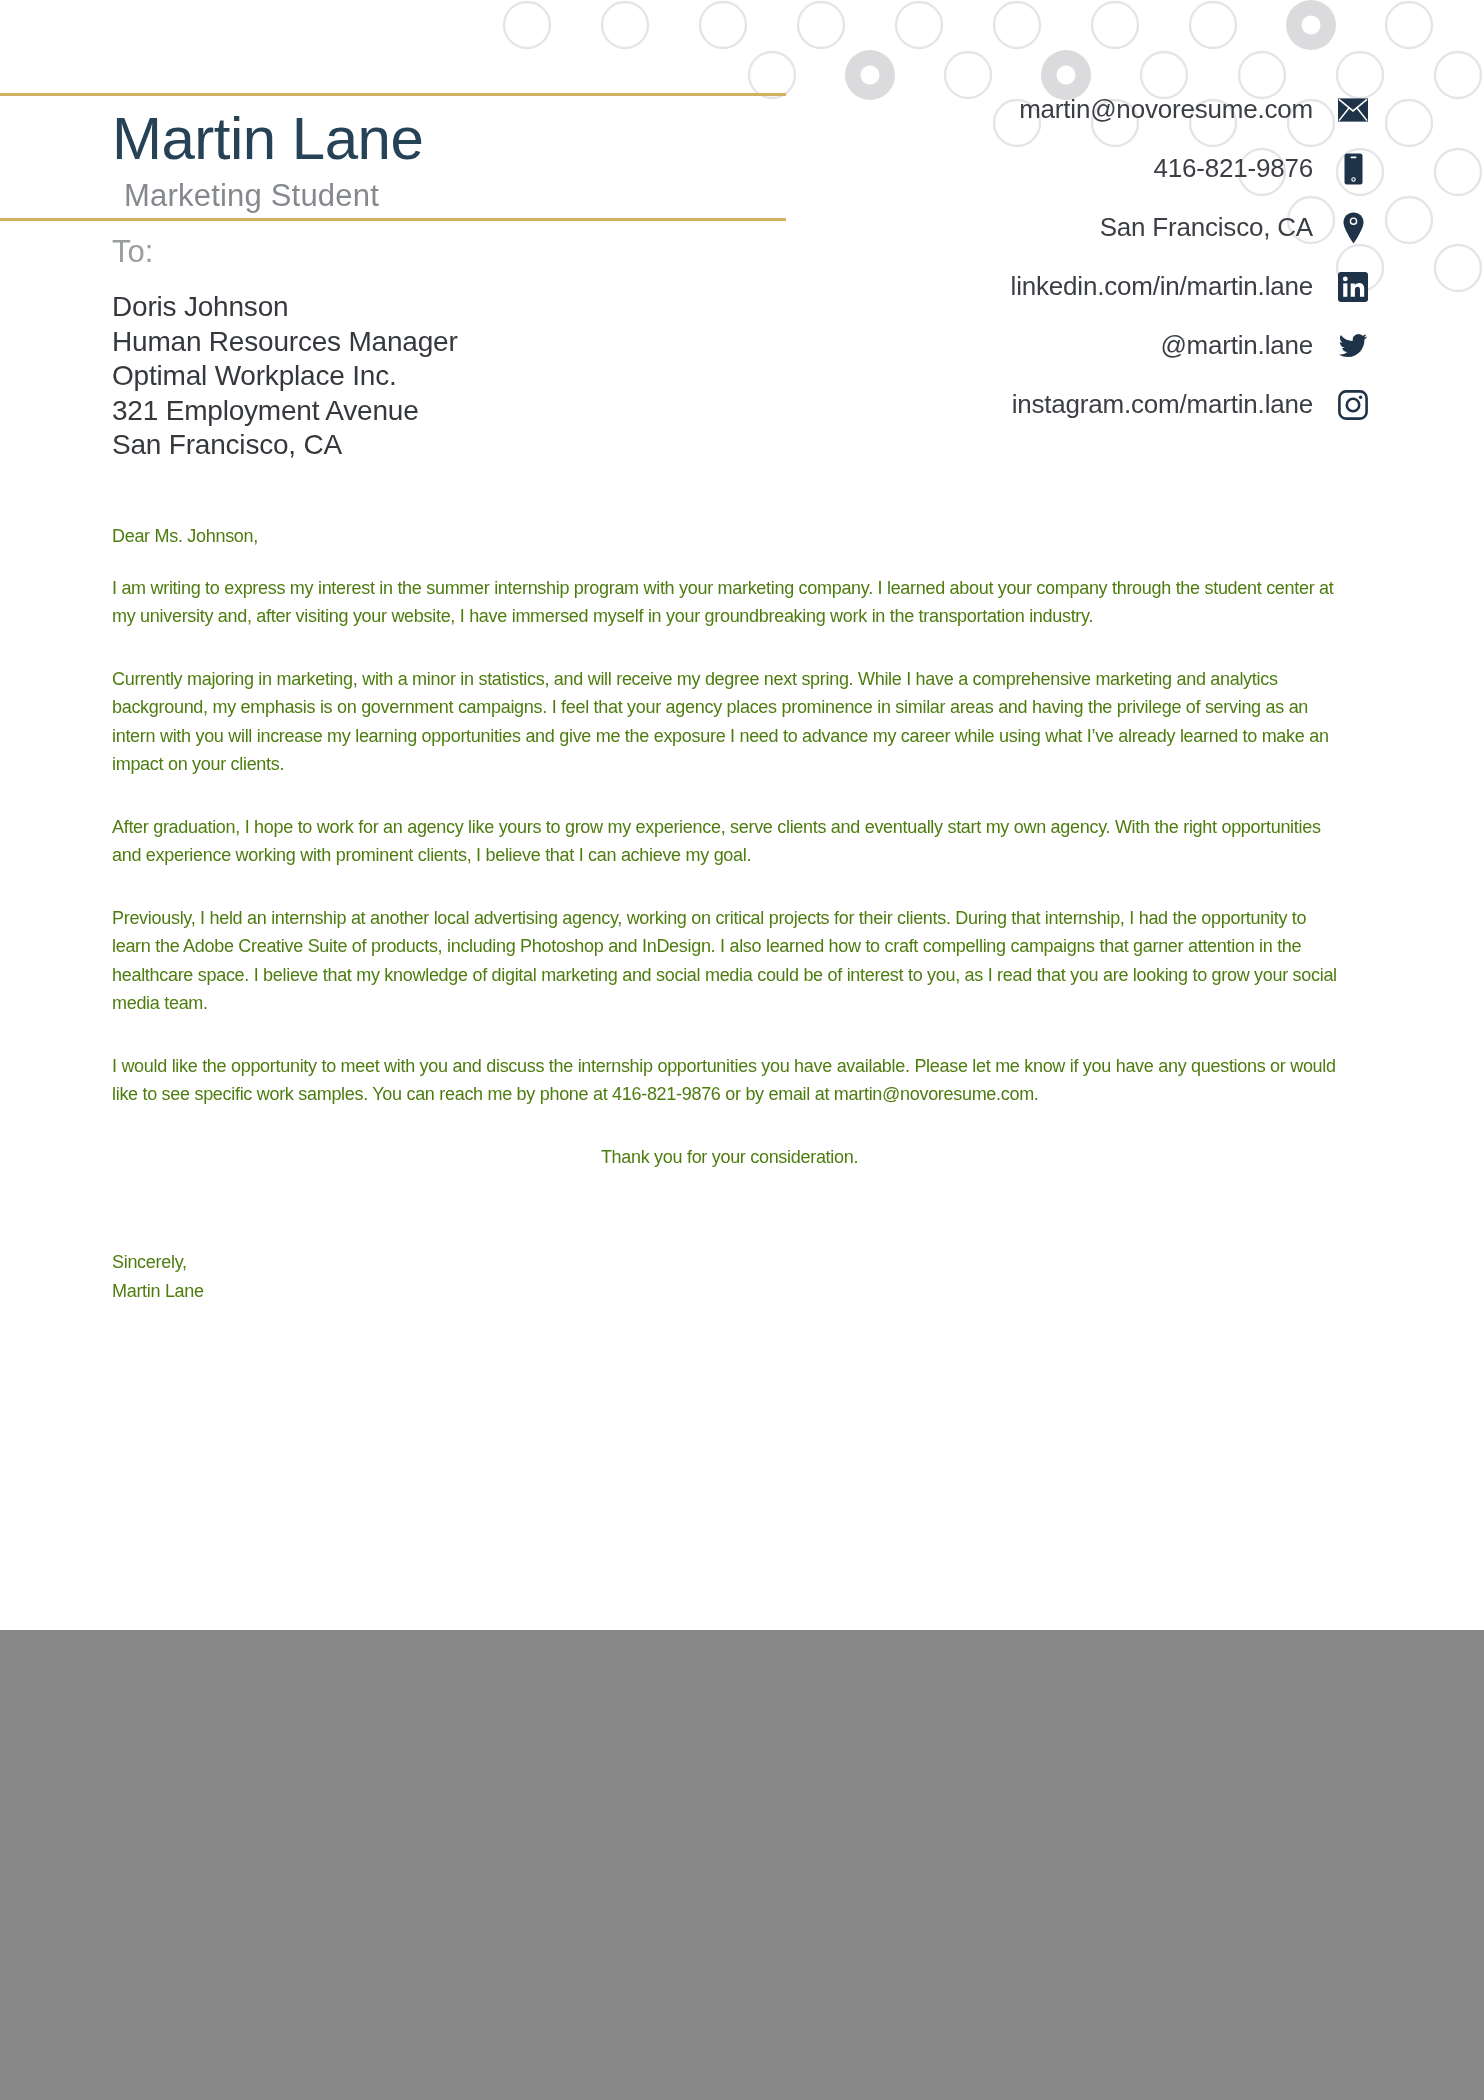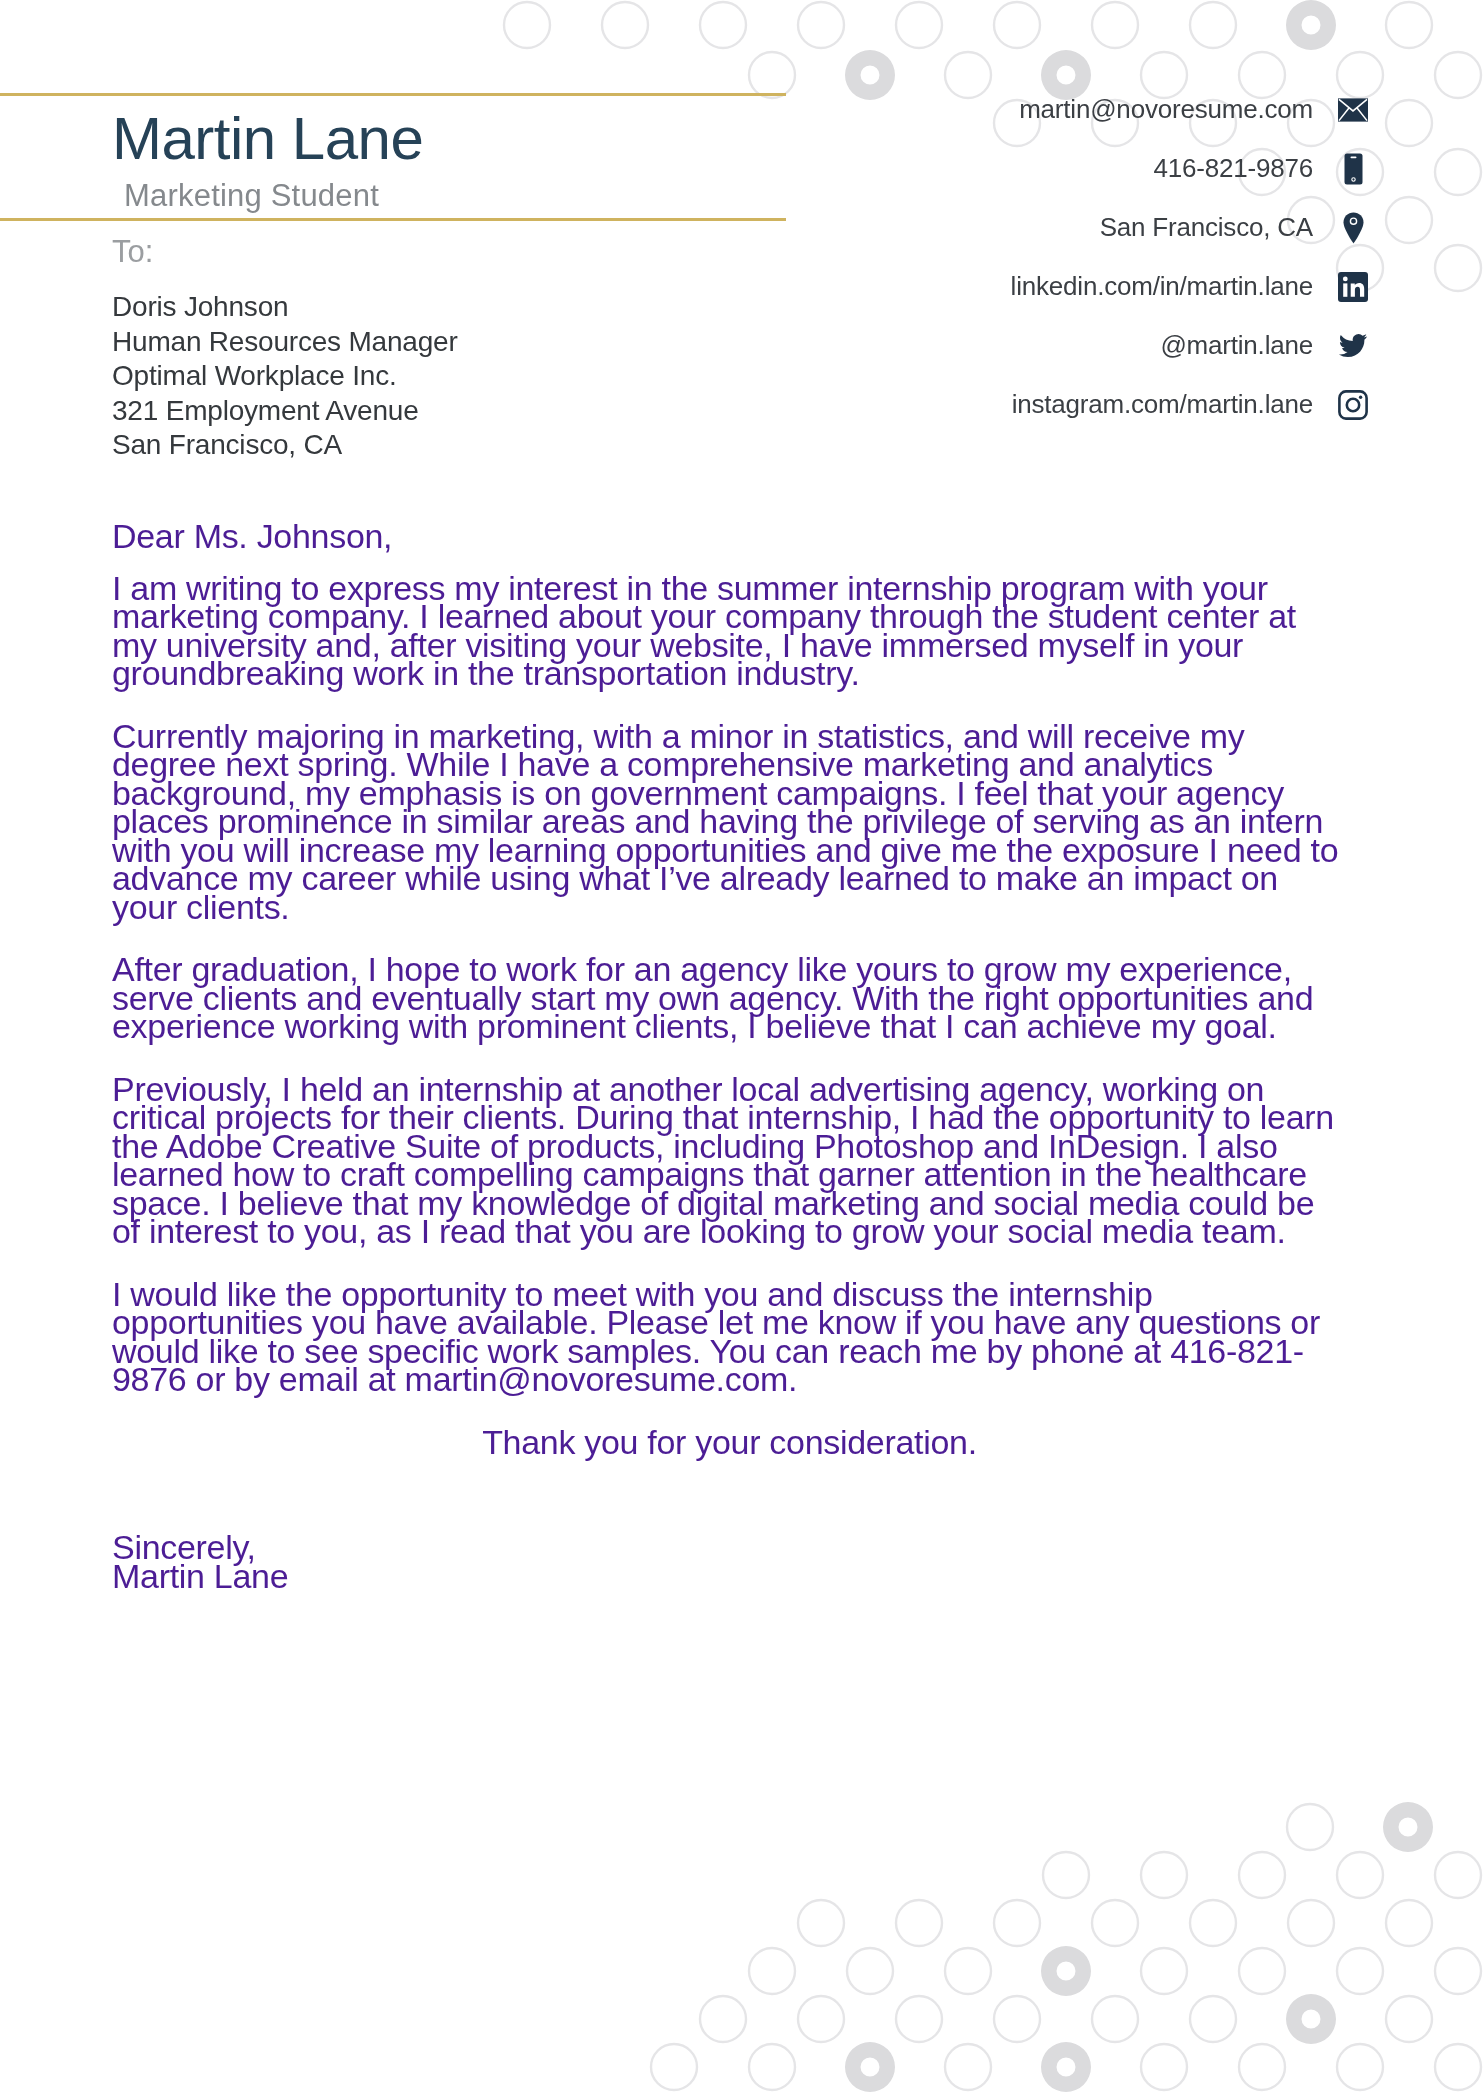--- a/index.html
+++ b/index.html
@@ -1,17 +1,17 @@
 <!DOCTYPE html>
 <html><head>
 <meta charset="utf-8">
 <style>
   html,body{margin:0;padding:0;background:#888;}
   #page{
-    position:relative;width:1484px;height:2100px;background:#ffffff;
+    position:relative;width:1484px;height:1630px;background:#ffffff;
     font-family:"Liberation Sans","DejaVu Sans",sans-serif;overflow:hidden;
     margin:0 auto;
   }
   
   .gold-line{position:absolute;left:0;height:3px;background:#cfb35f;}
   
   #name{
     position:absolute;left:112px;top:104px;font-size:60px;letter-spacing:-0.5px;
     color:#264257;font-weight:400;
   }
@@ -25,21 +25,21 @@
   #to-label{font-size:31px;color:#9b9ea1;margin-bottom:20px;}
   .to-line{font-size:28px;line-height:34.5px;color:#35393d;letter-spacing:-0.2px;}
   
   #contact{position:absolute;top:80px;right:116px;}
   .contact-row{display:flex;align-items:center;justify-content:flex-end;height:59px;}
   .contact-value{font-size:26px;color:#3b3f44;letter-spacing:-0.2px;white-space:nowrap;}
   .contact-icon{width:30px;height:30px;margin-left:25px;display:flex;align-items:center;justify-content:center;flex:0 0 30px;}
   .contact-icon svg{display:block;}
   
   #letter{position:absolute;left:112px;top:522px;width:1235px;}
-  .body-text{font-size:34px;line-height:28.5px;color:#4c1d95;letter-spacing:-0.3px;}
+  .body-text{font-size:18px;line-height:28.5px;color:#4d7c0f;letter-spacing:-0.3px;}
   #greeting{margin:0 0 23px 0;}
   .paragraph{margin:0 0 34px 0;}
   #thanks{margin:0;text-align:center;}
   #signoff{margin-top:77px;}
   
   .pattern{position:absolute;pointer-events:none;}
 </style>
 </head>
 <body>
 

